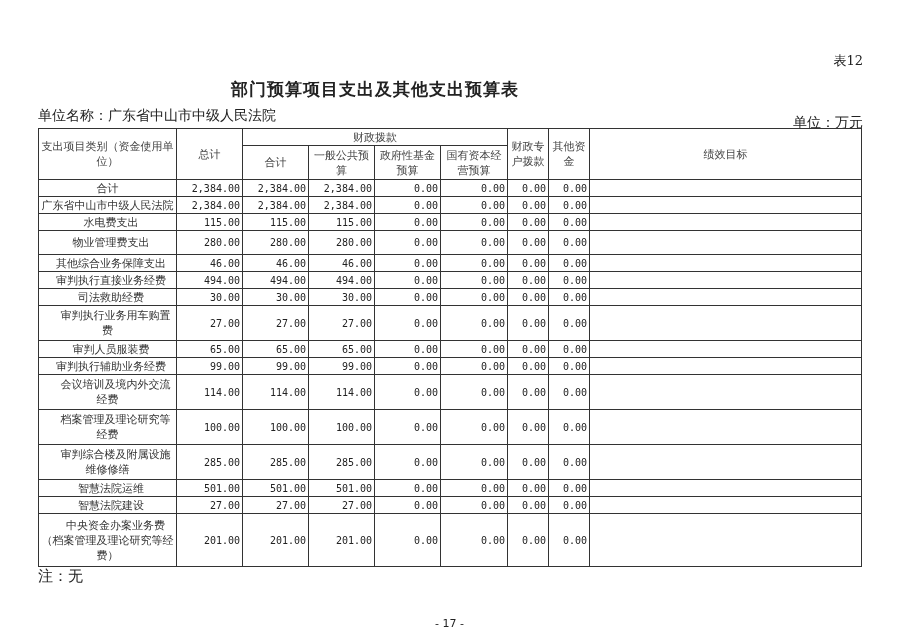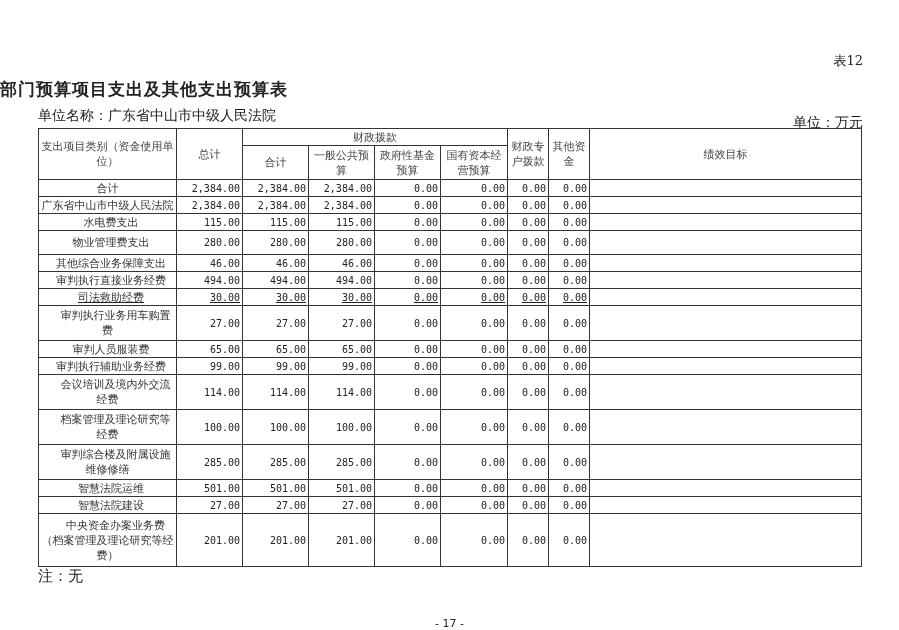--- a/index.html
+++ b/index.html
@@ -1,19 +1,19 @@
 <!DOCTYPE html>
 <html><head>
 <meta charset="utf-8">
 <style>
   html, body { margin:0; padding:0; background:#fff; }
   body { width:899px; height:630px; position:relative; overflow:hidden;
          font-family:"DejaVu Serif", serif; color:#222; }
   .table-no { position:absolute; right:36px; top:52px; font-size:13px; }
-  .title { position:absolute; left:0; width:750px; top:78px; text-align:left;
+  .title { position:absolute; left:0; width:750px; top:78px; text-align:center;
            font-size:17px; font-weight:bold; font-family:"DejaVu Sans", sans-serif; letter-spacing:1px; }
   .unit-name { position:absolute; left:38px; top:107px; font-size:14px; }
   .unit { position:absolute; right:36px; top:114px; font-size:14px; }
   table { position:absolute; left:38px; top:128px; border-collapse:collapse;
           table-layout:fixed; font-size:11px; }
   td, th { border:1px solid #333; padding:0 2px; font-weight:normal; line-height:15px; }
   th { text-align:center; color:#444; }
   td.num { text-align:right; font-family:"DejaVu Sans Mono", monospace; font-size:10px; }
   td.name { text-align:center; color:#333; }
   td.name.indent { padding-left:9px; }
@@ -119,21 +119,21 @@
         <td class="name indent">审判执行直接业务经费</td>
         <td class="num">494.00</td>
         <td class="num">494.00</td>
         <td class="num">494.00</td>
         <td class="num">0.00</td>
         <td class="num">0.00</td>
         <td class="num">0.00</td>
         <td class="num">0.00</td>
         <td></td>
       </tr>
-      <tr style="height: 17px; text-decoration: underline;">
+      <tr style="height: 17px;">
         <td class="name indent">司法救助经费</td>
         <td class="num">30.00</td>
         <td class="num">30.00</td>
         <td class="num">30.00</td>
         <td class="num">0.00</td>
         <td class="num">0.00</td>
         <td class="num">0.00</td>
         <td class="num">0.00</td>
         <td></td>
       </tr>

